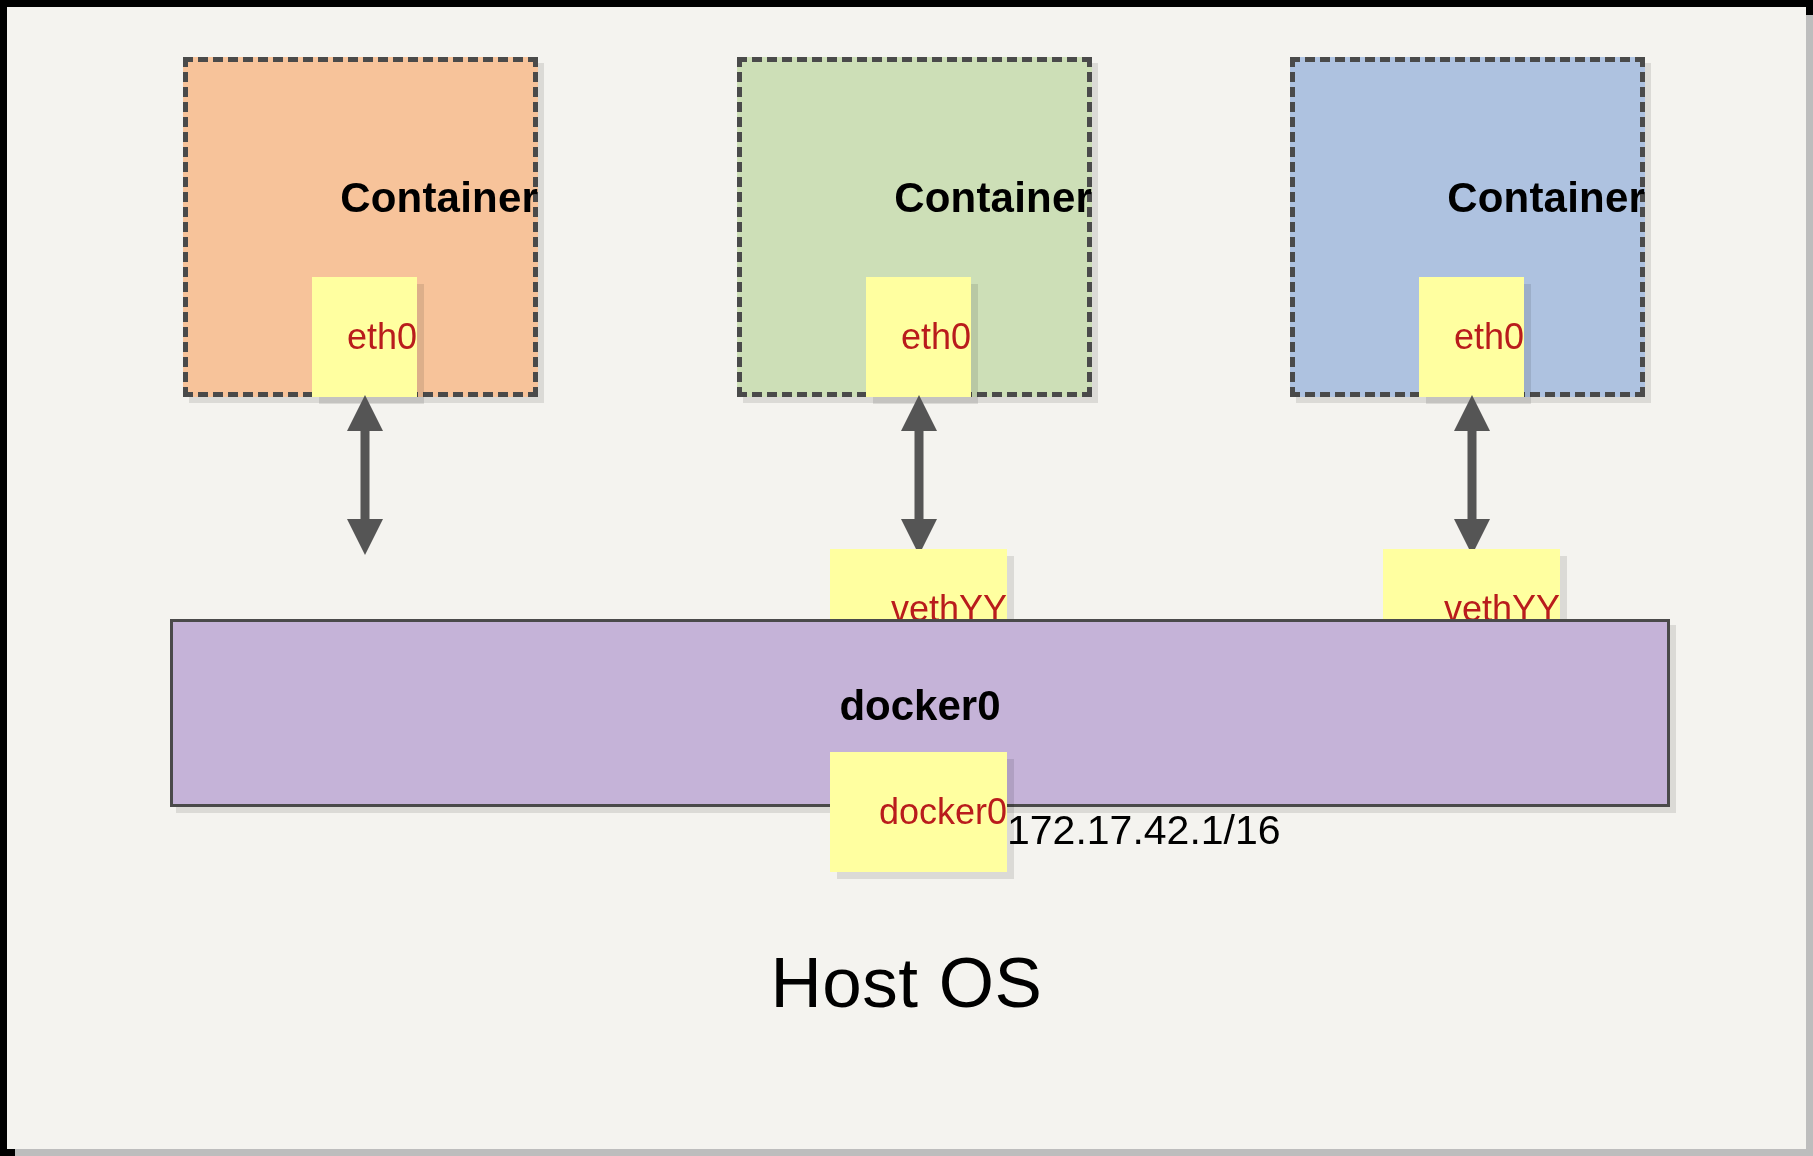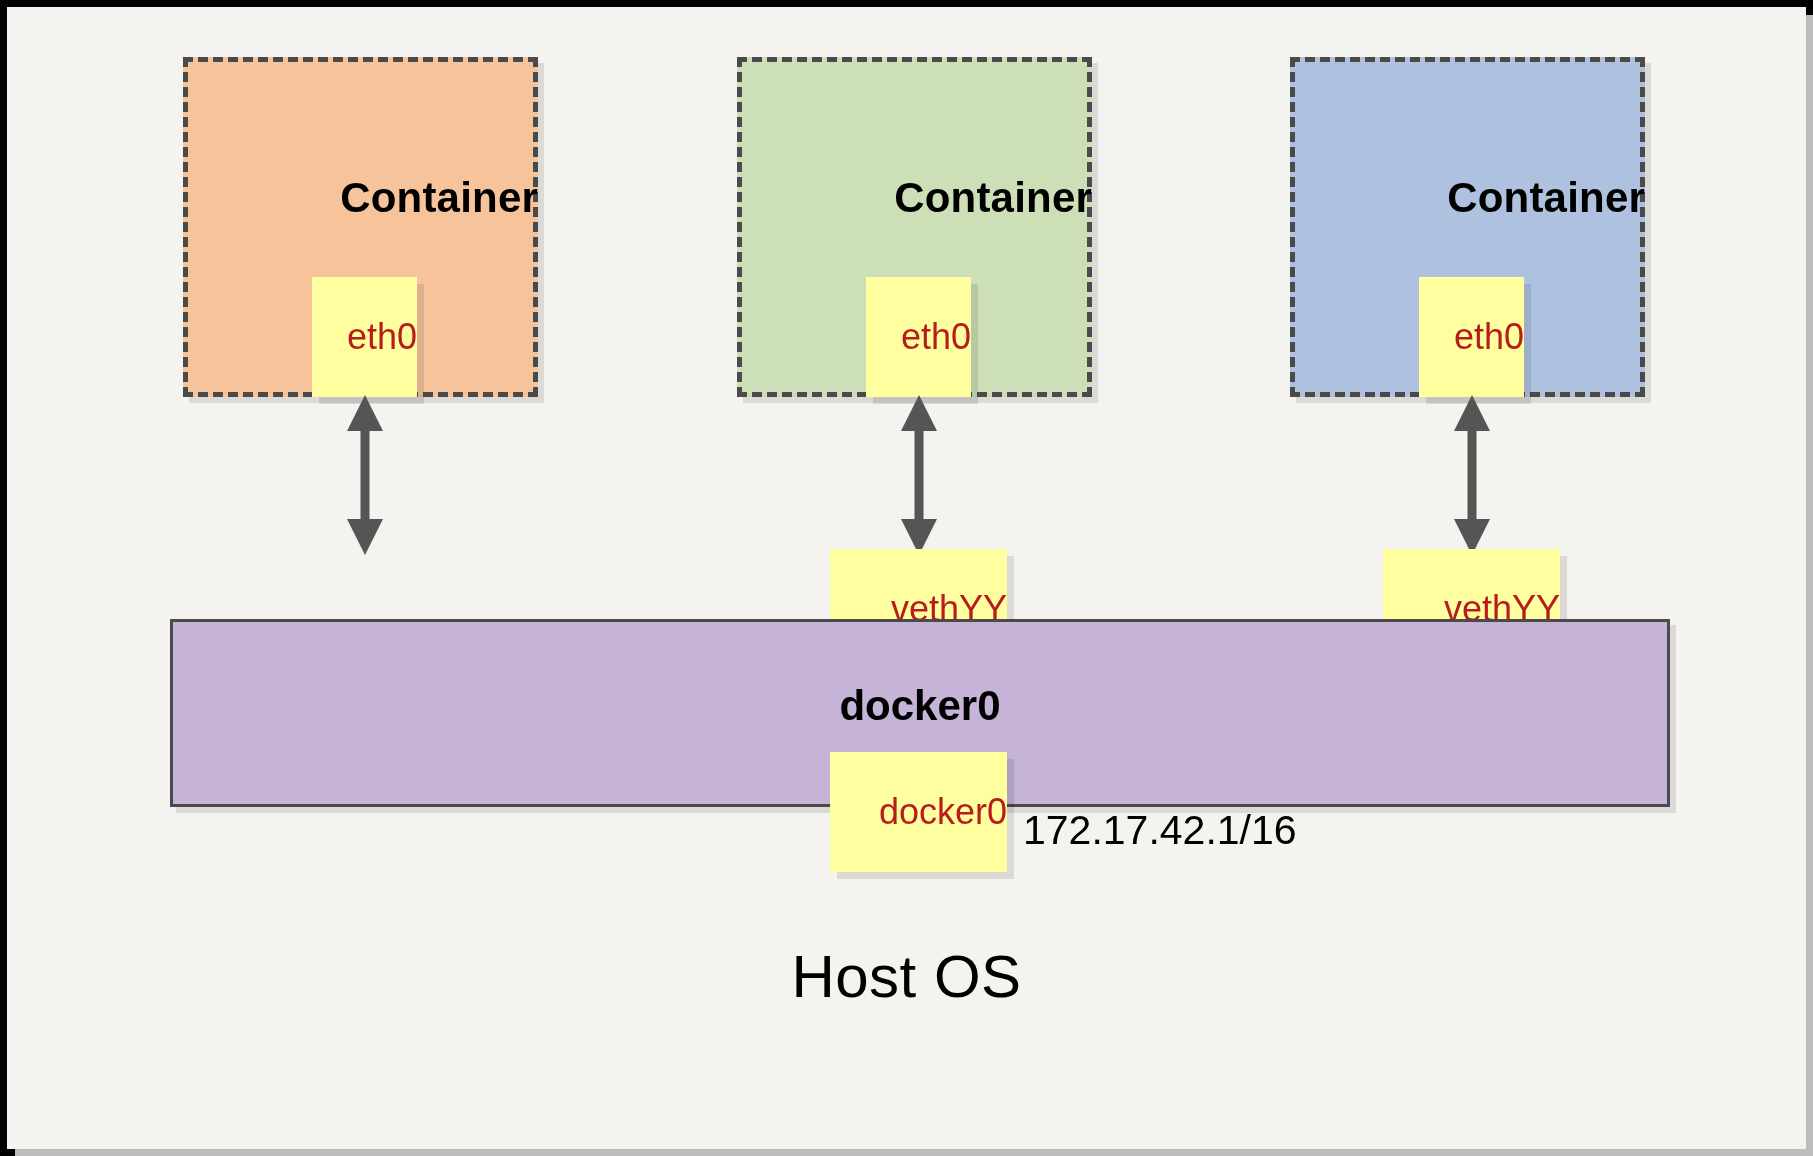--- a/index.html
+++ b/index.html
@@ -92,29 +92,28 @@
   }
 
   
   #bridge-ip {
     position: absolute;
     left: 1000px;
     top: 800px;
     font-size: 41px;
     color: #000000;
     white-space: nowrap;
-    padding-left: 16px;
   }
   #host-os-label {
     position: absolute;
     left: 0;
     right: 0;
     top: 935px;
     text-align: center;
-    font-size: 60px;
+    font-size: 71px;
     color: #000000;
     letter-spacing: 0.5px;
   }
 </style>
 </head>
 <body>
 
 <div id="canvas" style="background: rgb(0, 0, 0);">
   <div id="page" style="background: rgb(244, 243, 239);">
 

